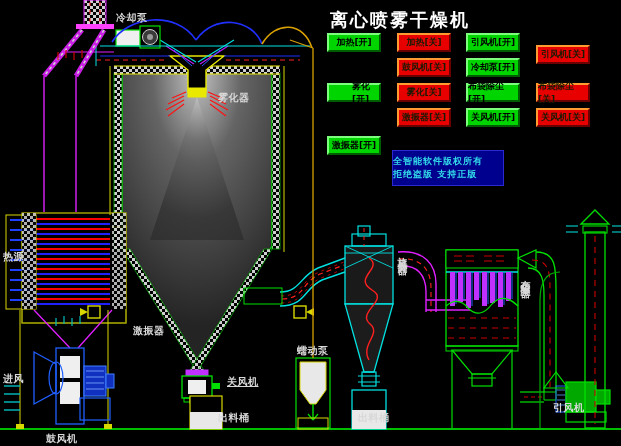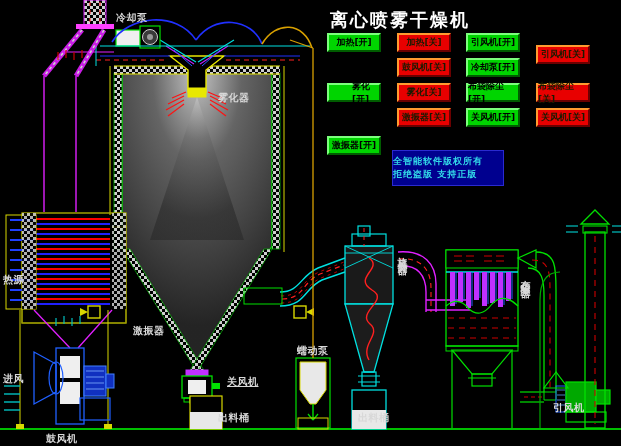--- a/index.html
+++ b/index.html
@@ -396,21 +396,21 @@
     </div>
 
   <div id="copy">
     <div>全智能软件版权所有</div>
     <div>拒绝盗版 支持正版</div>
   </div>
 
   <div id="labels">
       <div class="lbl" style="left: 116px; top: 12px;">冷却泵</div>
       <div class="lbl" style="left: 218px; top: 92px;">雾化器</div>
-      <div class="lbl" style="left: 3px; top: 251px; margin-top: 23px;">热源</div>
+      <div class="lbl" style="left: 3px; top: 251px;">热源</div>
       <div class="lbl" style="left: 3px; top: 373px;">进风</div>
       <div class="lbl" style="left: 46px; top: 433px;">鼓风机</div>
       <div class="lbl" style="left: 133px; top: 325px;">激振器</div>
       <div class="lbl" style="left: 227px; top: 376px; text-decoration: underline;">关风机</div>
       <div class="lbl" style="left: 218px; top: 412px;">出料桶</div>
       <div class="lbl" style="left: 297px; top: 345px;">蠕动泵</div>
       <div class="lbl v" style="left: 396px; top: 249px;">旋风分离器</div>
       <div class="lbl" style="left: 358px; top: 412px;">出料桶</div>
       <div class="lbl v" style="left: 519px; top: 272px;">布袋除尘器</div>
       <div class="lbl" style="left: 553px; top: 402px;">引风机</div>

